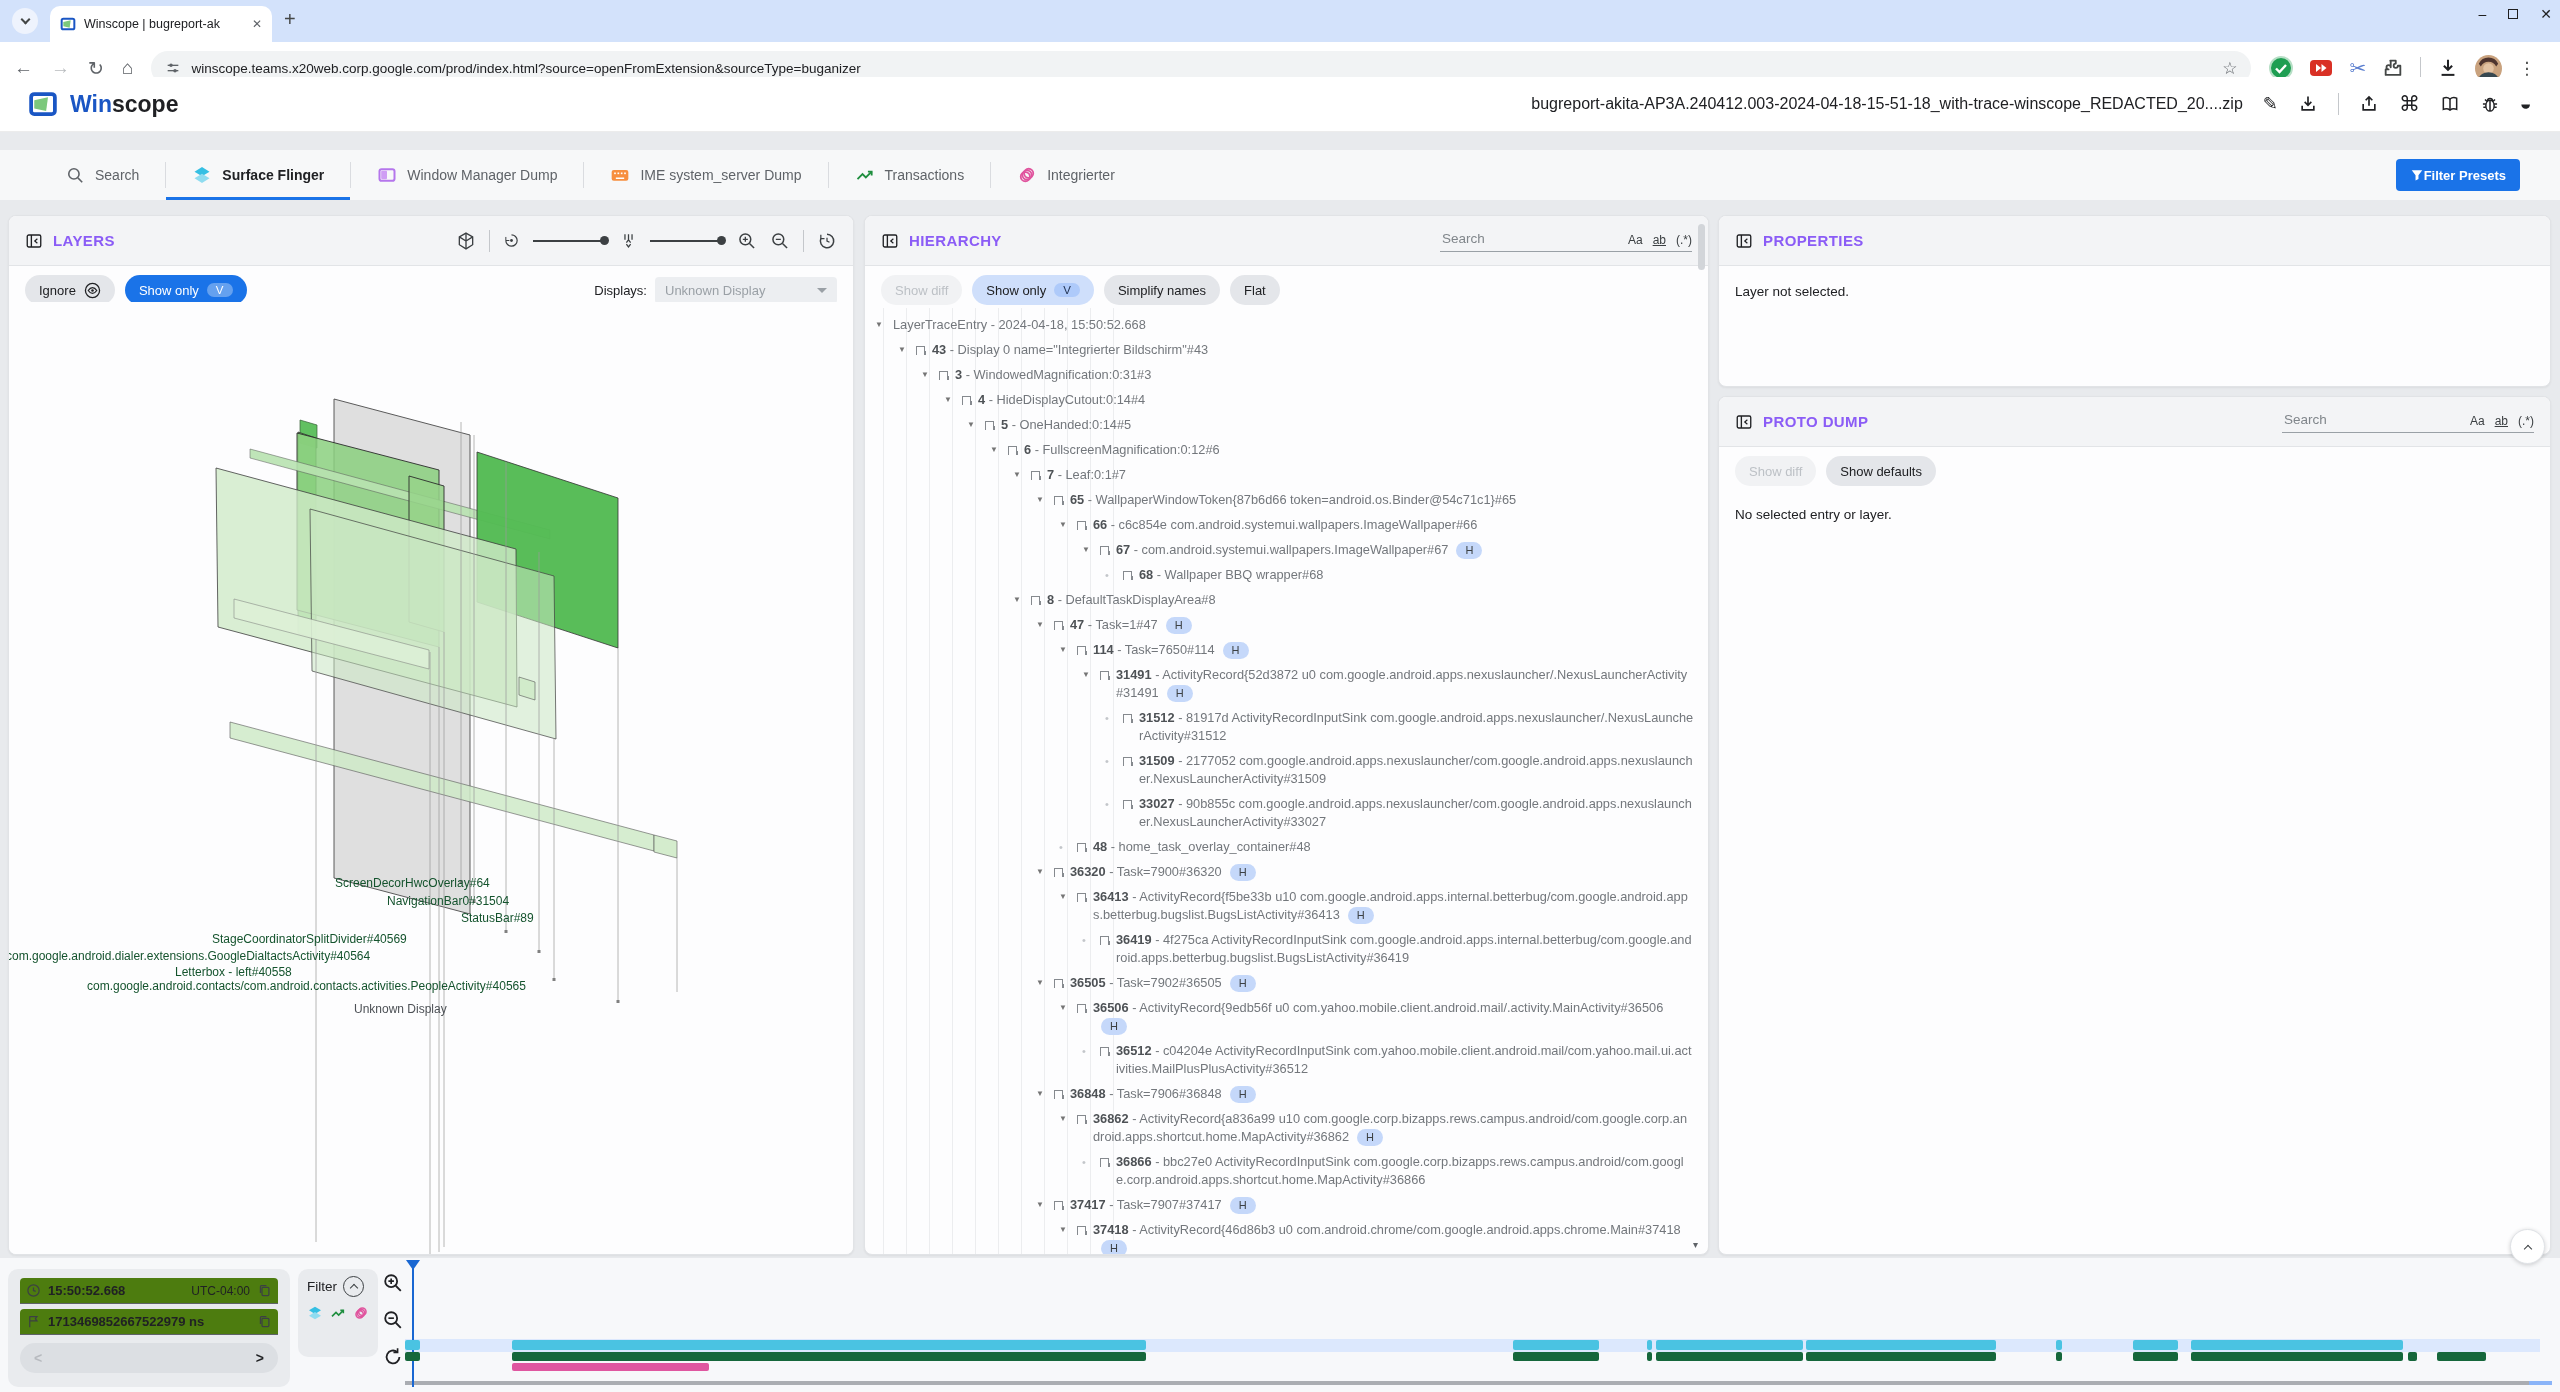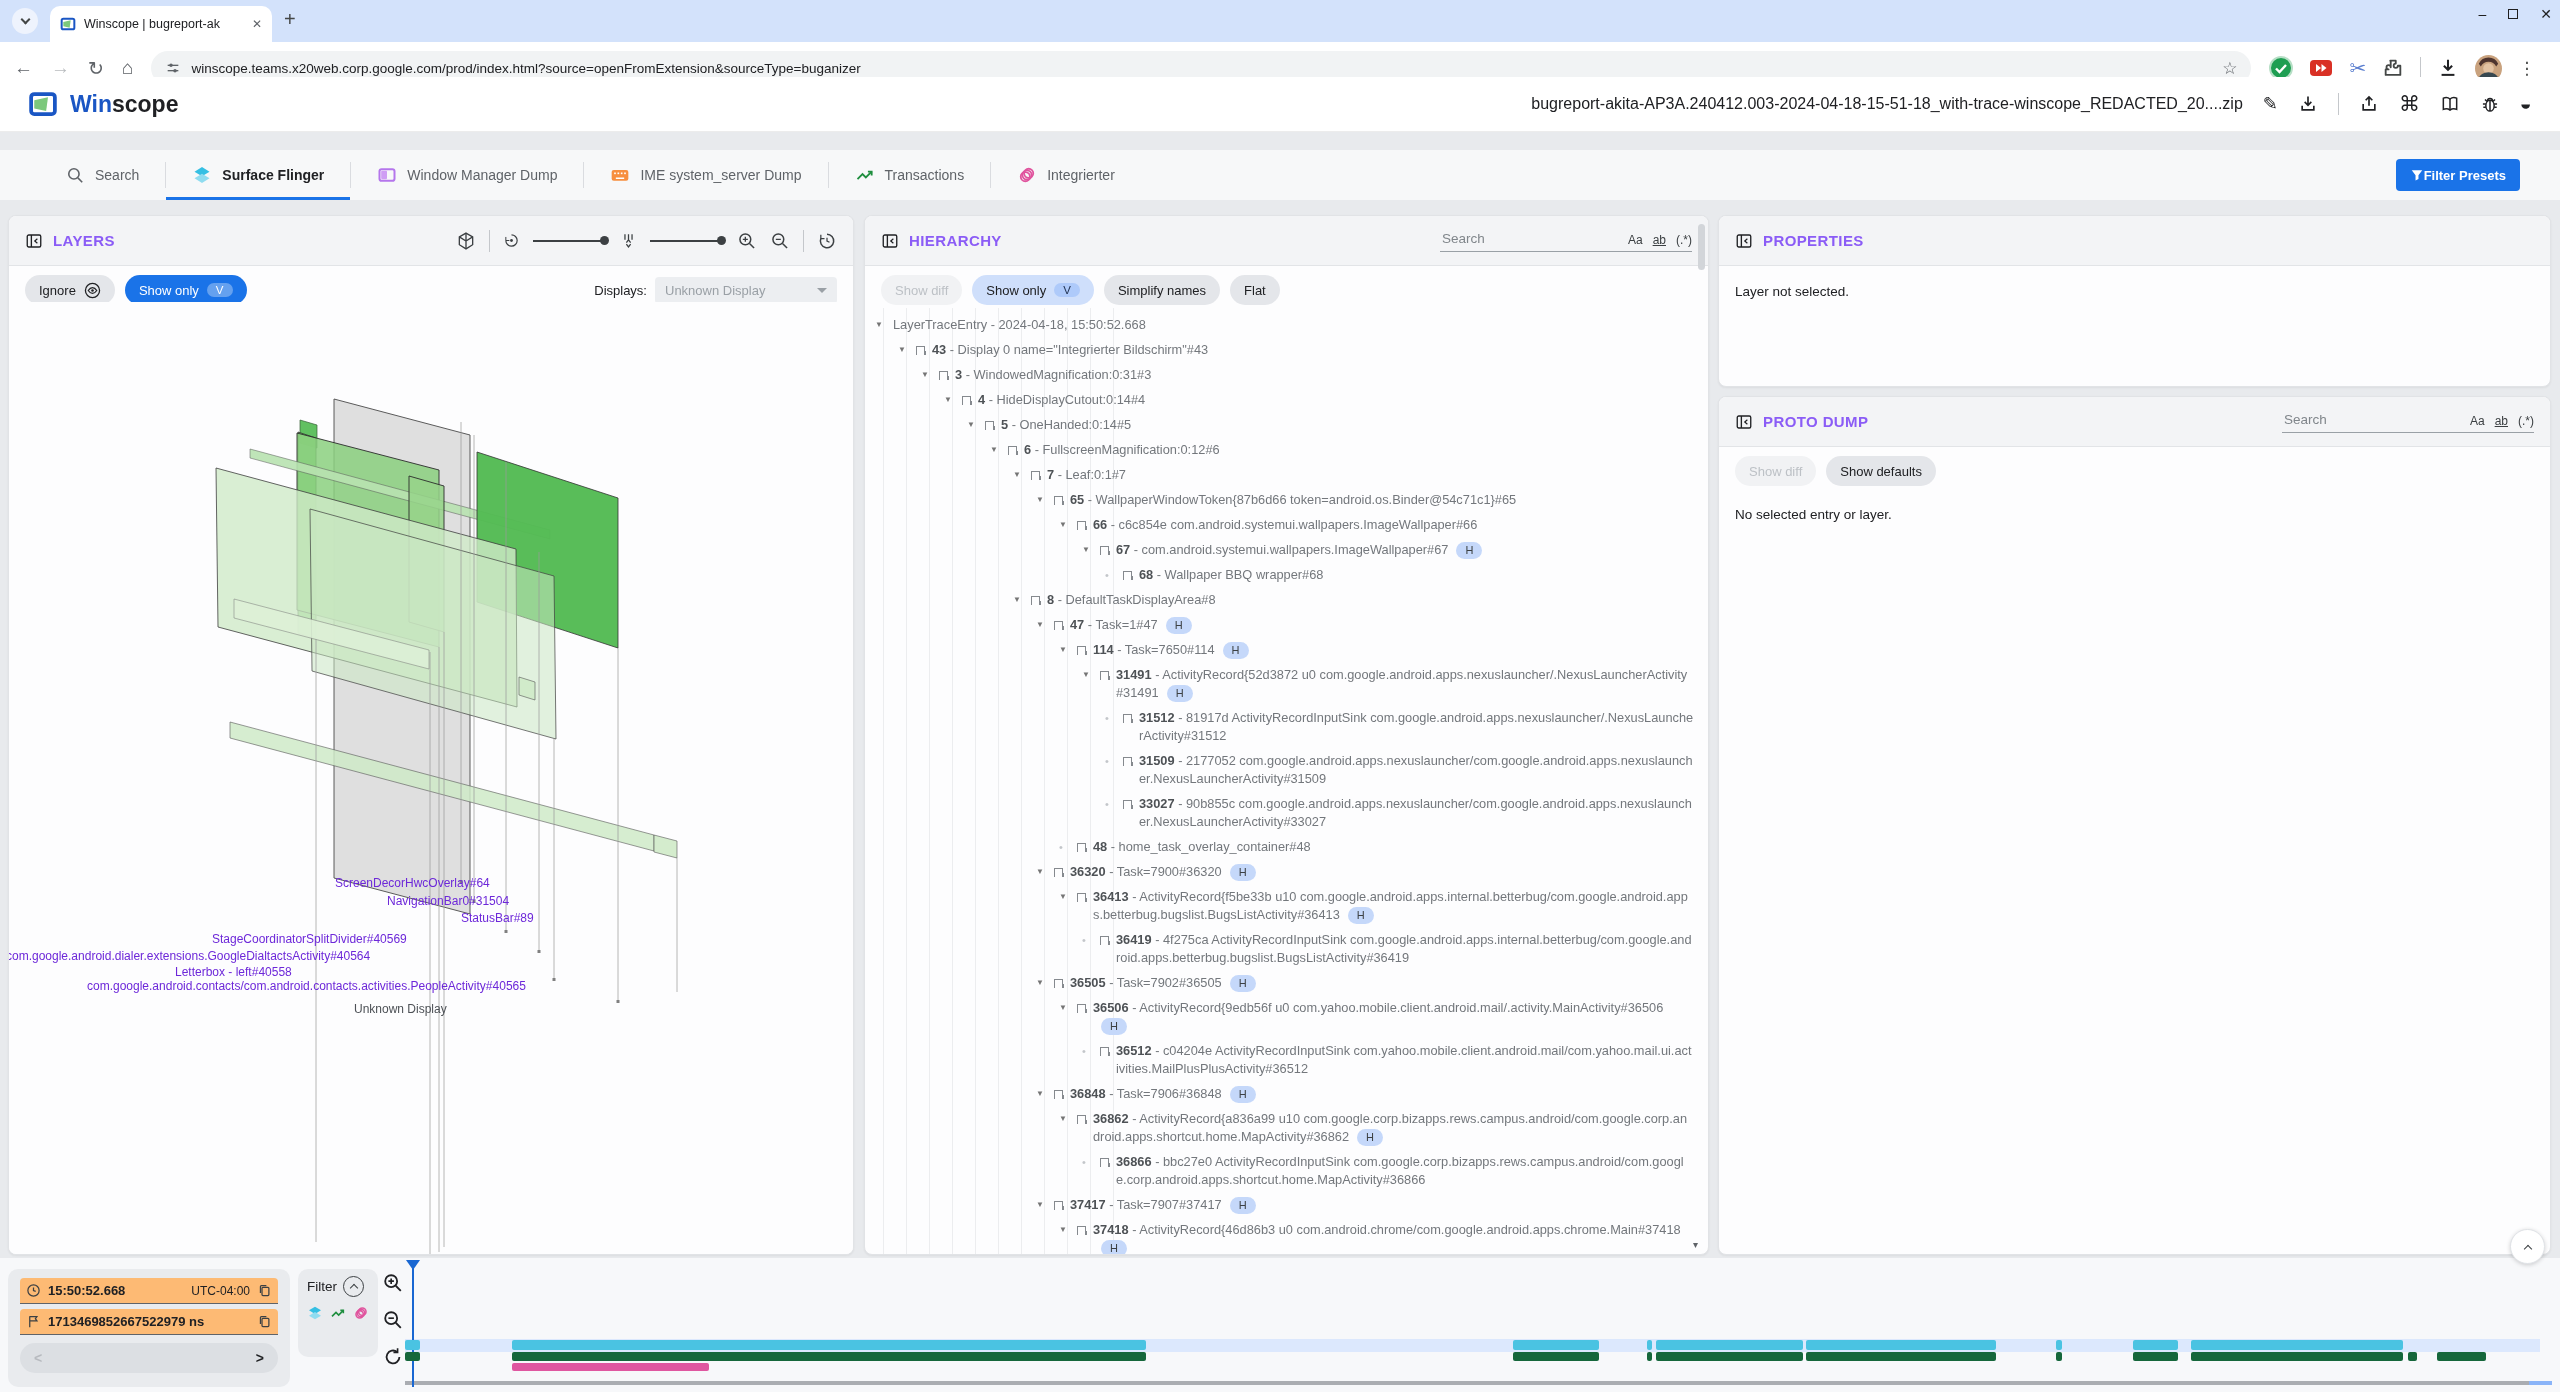--- a/index.html
+++ b/index.html
@@ -80,21 +80,21 @@
   .slider i{position:absolute;right:-2px;top:-3.5px;width:9px;height:9px;border-radius:50%;background:#3c4043;}
   .displays{margin-left:auto;display:flex;align-items:center;gap:8px;}
   .dislabel{font-size:13px;color:#202124;}
   .disselect{width:182px;height:27px;background:#eceef1;border-radius:4px;display:flex;align-items:center;
              padding:0 10px;font-size:13px;color:#9aa0a6;}
   .caret{margin-left:auto;width:0;height:0;border-left:5px solid transparent;border-right:5px solid transparent;
          border-top:5px solid #9aa0a6;}
 
   
   .canvas3d{position:absolute;left:0;top:86px;width:844px;height:953px;background:#fdfdfe;}
-  .l3dlabel{position:absolute;font-size:12px;color:#6d28d9;white-space:nowrap;}
+  .l3dlabel{position:absolute;font-size:12px;color:#14532d;white-space:nowrap;}
 
   
   .searchblock{margin-left:auto;display:flex;flex-direction:column;width:252px;}
   .searchtop{display:flex;align-items:flex-end;gap:10px;border-bottom:1px solid #9aa0a6;padding-bottom:4px;}
   .searchinput{border:none;outline:none;background:transparent;font-size:13.5px;flex:1;min-width:40px;
                font-family:inherit;color:#202124;}
   .searchinput::placeholder{color:#80868b;}
   .sopt{font-size:12px;color:#3c4043;white-space:nowrap;}
   .sopt.uline{text-decoration:underline;}
 
@@ -115,21 +115,21 @@
           font-size:11px;line-height:17px;margin-left:8px;}
   .vscroll{position:absolute;right:3px;top:8px;width:7px;height:46px;border-radius:4px;background:#d2d5d9;}
   .treedown{position:absolute;right:10px;bottom:4px;font-size:10px;color:#5f6368;}
 
   .emptymsg{padding:18px 16px;font-size:13.5px;color:#202124;}
 
   
   .bottombar{position:absolute;left:0;top:1258px;width:2560px;height:134px;background:#f7f8fa;}
   .tcard{position:absolute;background:#e9ebee;border-radius:10px;}
   .timecard{left:8px;top:11px;width:282px;height:118px;padding:9px 12px;}
-  .trowfield{height:26px;background:#fdba74;border-bottom:1.5px solid #5f6368;border-radius:4px 4px 0 0;
+  .trowfield{height:26px;background:#4d7c0f;border-bottom:1.5px solid #5f6368;border-radius:4px 4px 0 0;
              display:flex;align-items:center;gap:7px;padding:0 6px;margin-bottom:5px;}
   .tbold{font-size:13px;font-weight:700;color:#202124;}
   .tz{margin-left:auto;font-size:12px;color:#202124;}
   .fico{width:15px;height:15px;flex:none;color:#3c4043;}
   .navpill{margin-top:8px;height:30px;background:#dcdfe3;border-radius:16px;display:flex;
            align-items:center;justify-content:space-between;padding:0 14px;}
   .pprev{color:#b7babf;font-size:14px;font-weight:700;}
   .pnext{color:#202124;font-size:14px;font-weight:700;}
   .filtercard{left:298px;top:11px;width:80px;height:88px;padding:7px 9px;}
   .filterhead{display:flex;align-items:center;gap:6px;}

